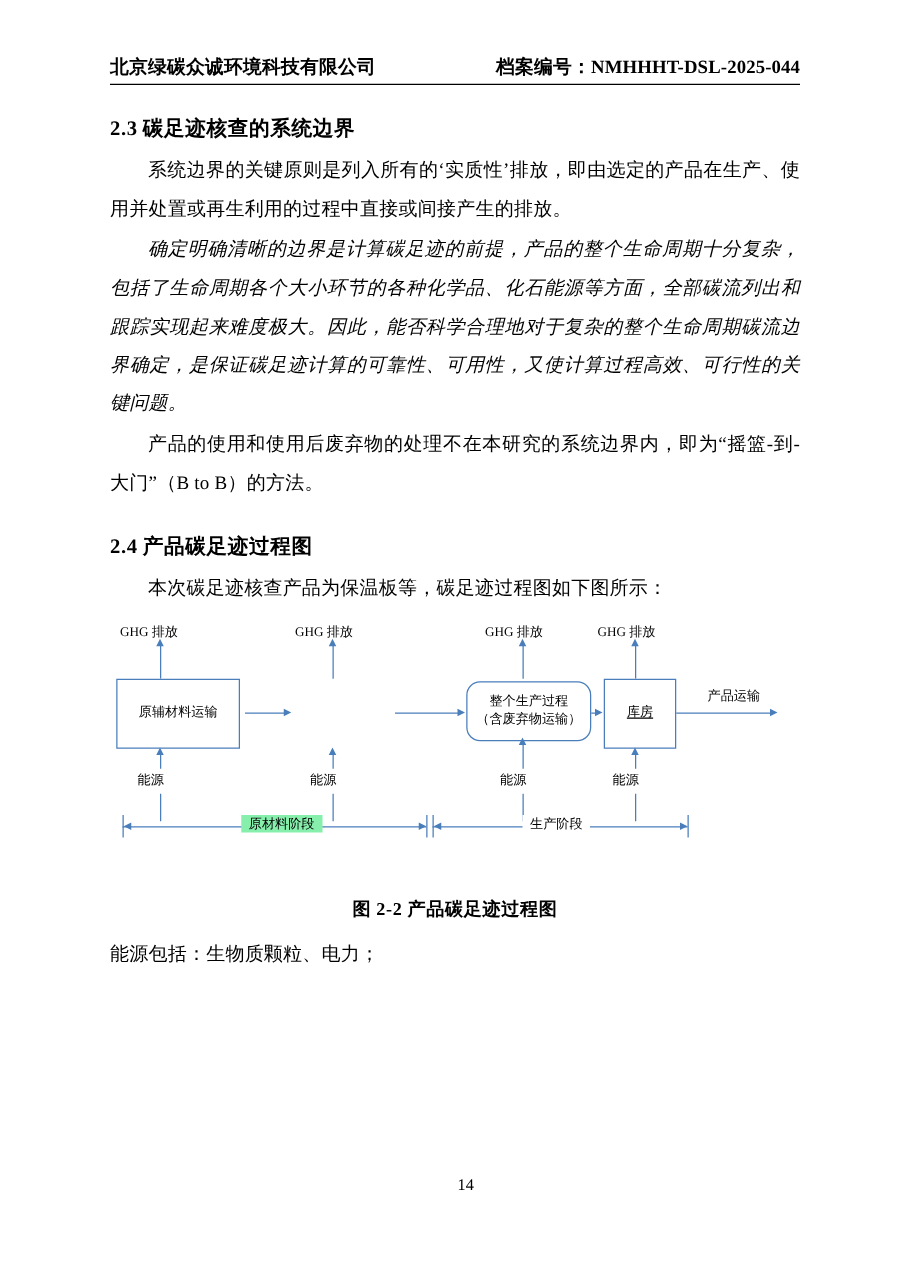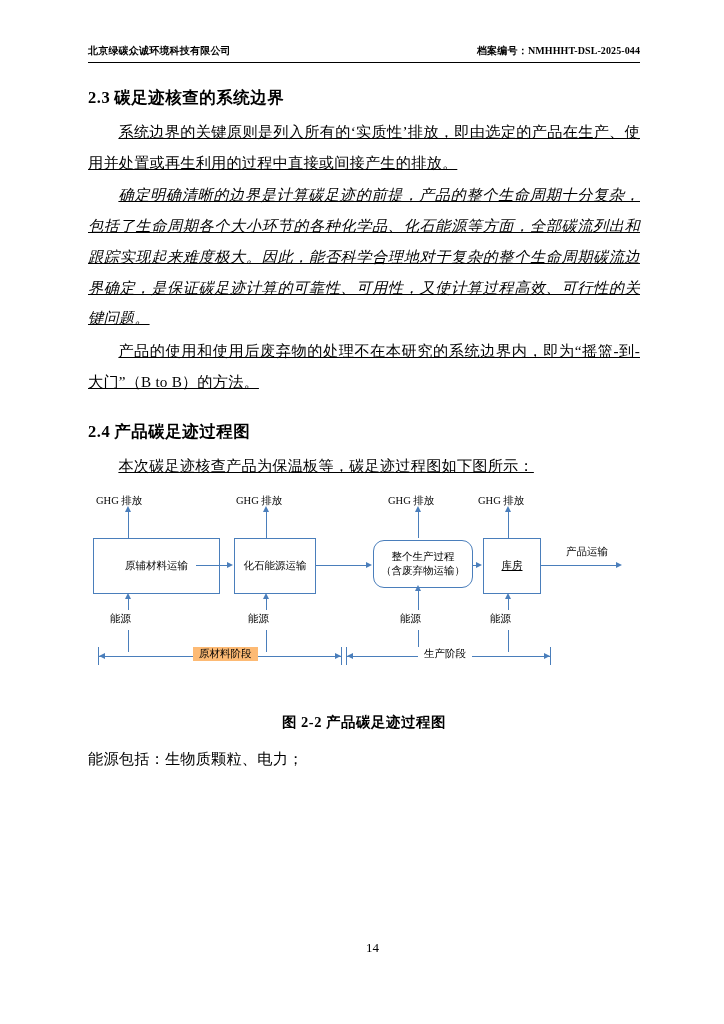--- a/index.html
+++ b/index.html
@@ -21,21 +21,21 @@
     position: absolute;
     left: 88px;
     top: 44px;
     width: 552px;
   }
   
   .doc-header {
     display: flex;
     justify-content: space-between;
     align-items: flex-end;
-    font-size: 10px;
+    font-size: 15px;
     font-weight: bold;
     padding-bottom: 4px;
     border-bottom: 1.2px solid #000;
     letter-spacing: 0.2px;
   }
   .doc-header .left { white-space: nowrap; }
   .doc-header .right { white-space: nowrap; }
   .doc-header .code { letter-spacing: 0.1px; }
 
   h2.section {
@@ -46,21 +46,20 @@
   }
   h2.section .num { margin-right: 4px; }
 
   p.body {
     font-size: 15.2px;
     line-height: 2.02;
     margin: 0 0 2px 0;
     text-indent: 2em;
     text-align: justify;
     letter-spacing: 0.2px;
-    text-decoration: underline;
   }
   p.body.italic { font-style: italic; }
 
   
   .diagram {
     position: relative;
     width: 552px;
     height: 215px;
     margin-top: 10px;
   }
@@ -175,25 +174,22 @@
 
       <div class="vline" style="left:40px; top:18px; height:28px;"></div>
       <div class="arrow-u" style="left:36.5px; top:14px;"></div>
       <div class="vline" style="left:178px; top:18px; height:28px;"></div>
       <div class="arrow-u" style="left:174.5px; top:14px;"></div>
       <div class="vline" style="left:330px; top:18px; height:28px;"></div>
       <div class="arrow-u" style="left:326.5px; top:14px;"></div>
       <div class="vline" style="left:420px; top:18px; height:28px;"></div>
       <div class="arrow-u" style="left:416.5px; top:14px;"></div>
 
-      <div class="box" style="left:5px; top:46px; width:127px; height:56px;">
+      <div class="box" style="left:5px; top:46px; width:99px; height:56px;">
         <span>原辅材料运输</span>
-      </div>
-      <div class="box" style="left:146px; top:46px; width:82px; height:56px;">
-        <span>化石能源运输</span>
       </div>
       <div class="box rounded" style="left:285px; top:46px; width:100px; height:48px; top:48px;">
         <span style="white-space:pre-line;text-align:center;">整个生产过程
 （含废弃物运输）</span>
       </div>
       <div class="box" style="left:395px; top:46px; width:58px; height:56px;text-decoration:underline;">
         <span>库房</span>
       </div>
 
       <div class="hline" style="left:108px; top:73px; width:32px;"></div>
@@ -227,21 +223,21 @@
       <span class="lbl" style="left:402px; top:120px;">能源</span>
       <div class="vline" style="left:420px; top:106px; height:12px;"></div>
       <div class="arrow-u" style="left:416.5px; top:101px;"></div>
       <div class="vline" style="left:420px; top:138px; height:22px;"></div>
 
       <div class="vline" style="left:10px; top:155px; height:18px;"></div>
       <div class="vline" style="left:253px; top:155px; height:18px;"></div>
       <div class="hline" style="left:10px; top:164px; width:243px;"></div>
       <div class="arrow-l" style="left:11px; top:160.5px;"></div>
       <div class="arrow-r" style="left:247px; top:160.5px;"></div>
-      <span class="lbl" style="left:105px; top:155px; background:#fdba74; padding:0 6px;">原材料阶段</span>
+      <span class="lbl" style="left:105px; top:155px; background:#86efac; padding:0 6px;">原材料阶段</span>
 
       <div class="vline" style="left:258px; top:155px; height:18px;"></div>
       <div class="vline" style="left:462px; top:155px; height:18px;"></div>
       <div class="hline" style="left:258px; top:164px; width:204px;"></div>
       <div class="arrow-l" style="left:259px; top:160.5px;"></div>
       <div class="arrow-r" style="left:456px; top:160.5px;"></div>
       <span class="lbl" style="left:330px; top:155px; background:#fff; padding:0 6px;text-align:right;">生产阶段</span>
     </div>
 
     <div class="fig-caption">图 2-2 产品碳足迹过程图</div>

